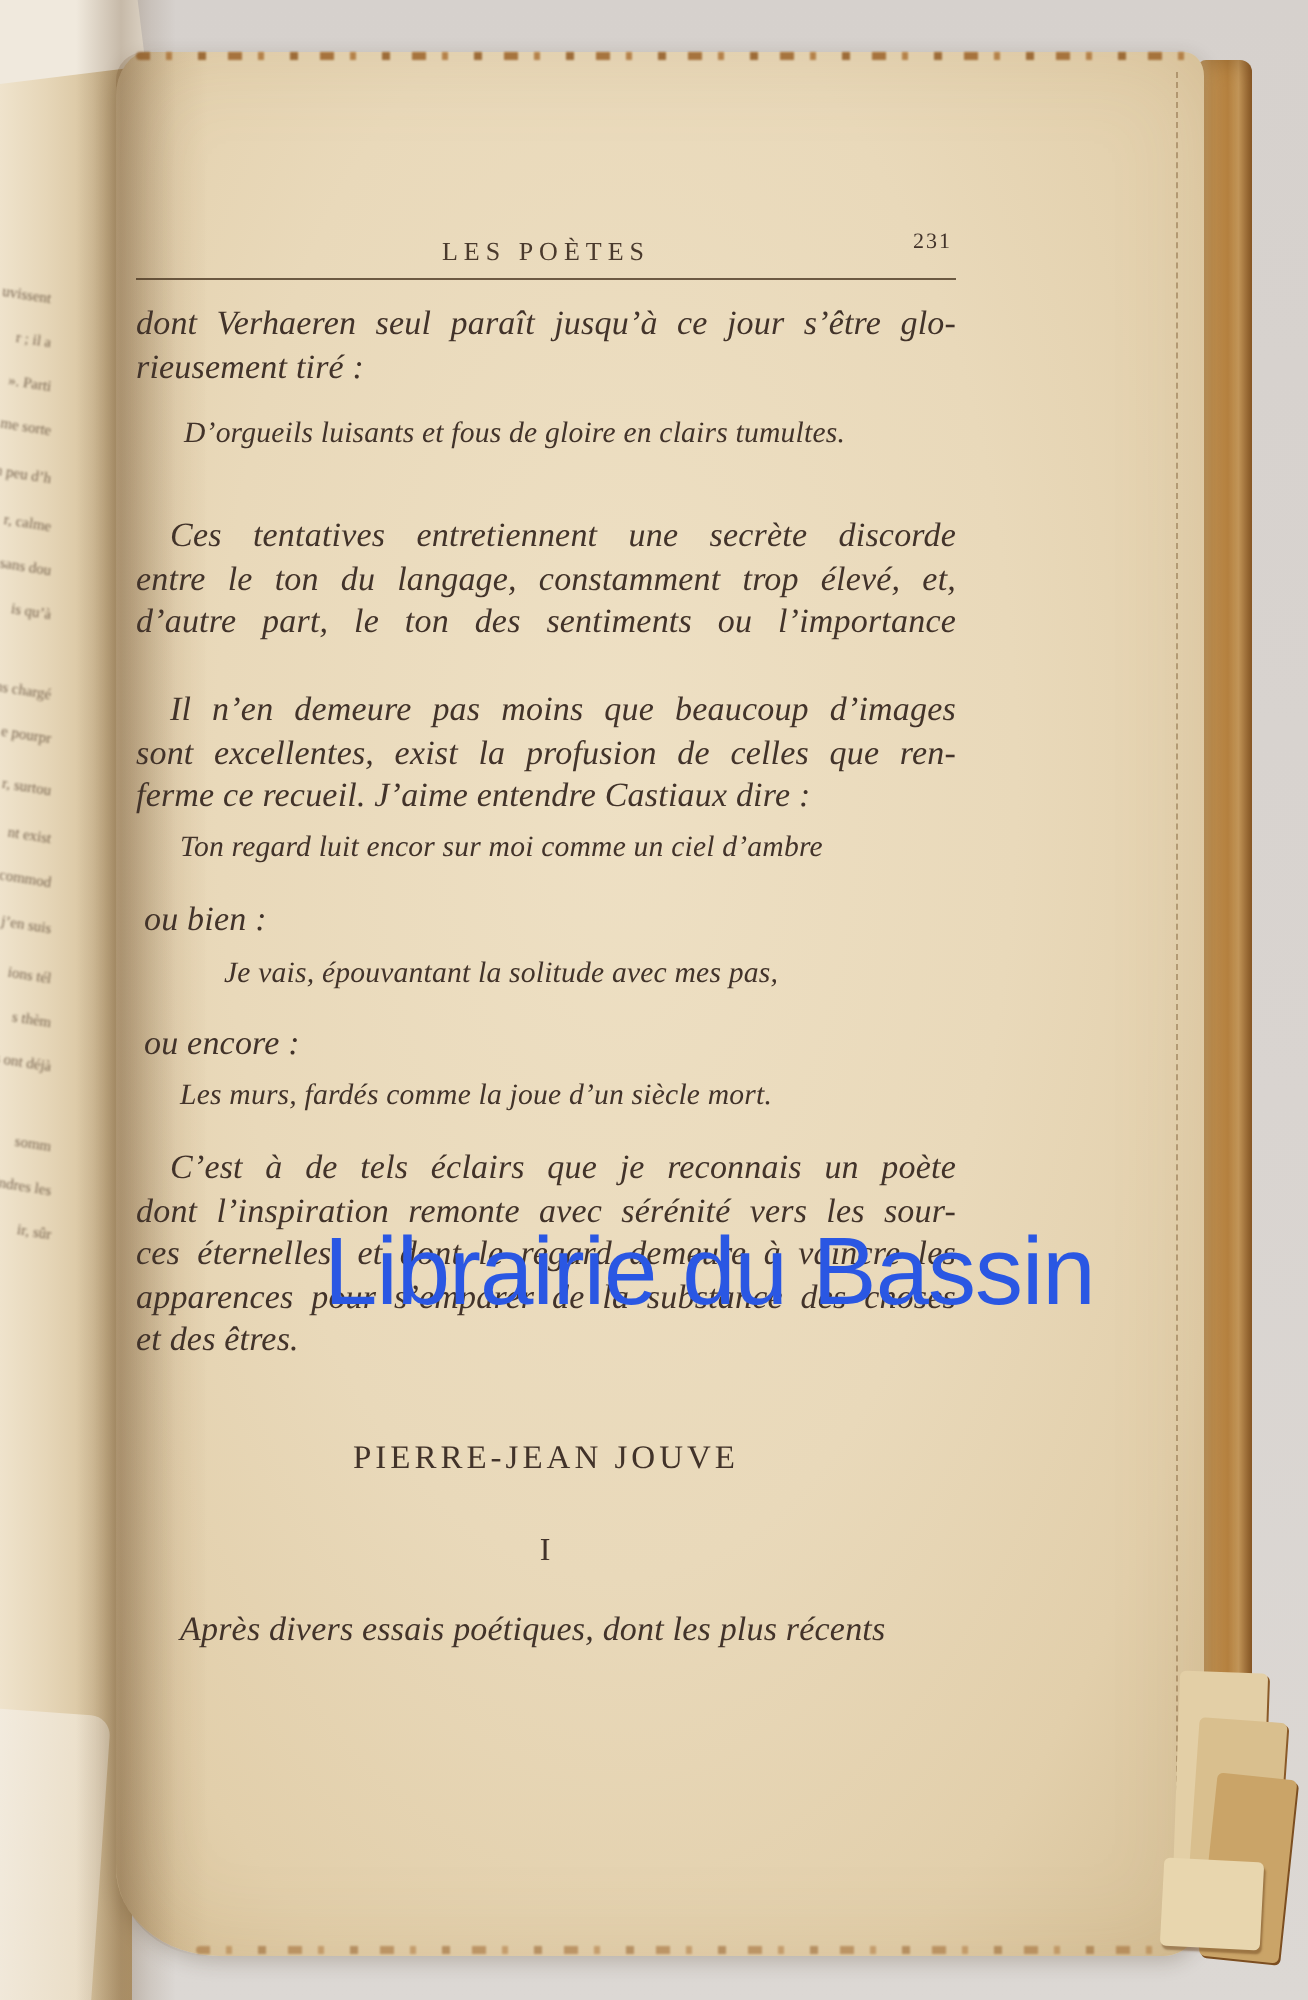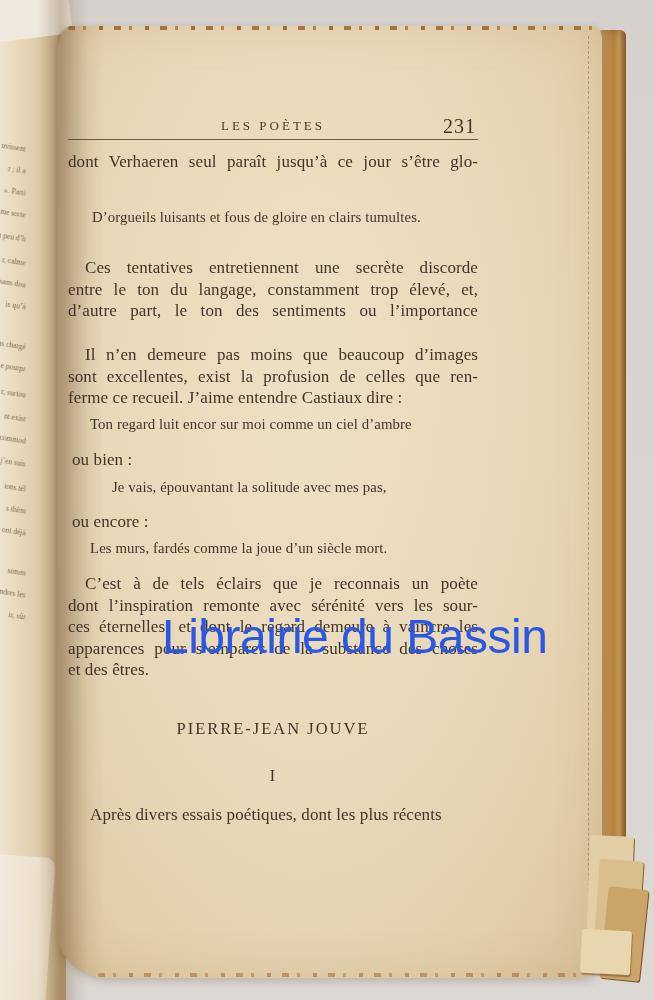--- a/index.html
+++ b/index.html
@@ -66,29 +66,29 @@
   .sc1{ left:588px; top:836px; width:44px; height:120px; background:#e3cfa6; box-shadow:1px 1px 0 #8a5a28; transform:rotate(2deg); }
   .sc2{ left:596px; top:860px; width:44px; height:110px; background:#d9bf8e; box-shadow:1px 1px 0 #8a5a28; transform:rotate(4deg); }
   .sc3{ left:604px; top:888px; width:40px; height:92px; background:#caa468; box-shadow:1px 1px 0 #7c4e20; transform:rotate(6deg); }
   .sc4{ left:581px; top:930px; width:50px; height:44px; background:#e8d6ae; box-shadow:1px 2px 1px rgba(110,70,30,.5); transform:rotate(3deg); }
   
   .content{
     position:absolute; left:68px; top:118px; width:410px; height:750px; z-index:5;
     color:#42332a; font-size:17px; letter-spacing:.1px;
   }
   .block{ position:absolute; left:0; width:410px; }
-  .ln{ line-height:21.6px; }
+  .ln{ line-height:21.6px;font-style:italic; }
   .j{ text-align:justify; text-align-last:justify; }
   .indent{ padding-left:17px; }
   .verse{ font-size:14.8px; line-height:19px; letter-spacing:.1px; }
   .header-row{ position:absolute; top:0; left:0; width:410px; height:16px; }
   .running-title{
     display:block; text-align:center; font-size:13px; letter-spacing:3px; color:#4a3a2d;
   }
-  .page-number{ position:absolute; right:2px; top:-3px; font-size:20px; letter-spacing:1px; }
+  .page-number{ position:absolute; right:2px; top:-3px; font-size:11px; letter-spacing:1px; }
   .rule{ position:absolute; top:21px; left:0; width:410px; border-top:1.6px solid rgba(72,52,32,.78); filter:blur(.2px); }
   .section-title{ text-align:center; font-size:16.5px; letter-spacing:2px; }
   .section-number{ text-align:center; font-size:16px; letter-spacing:1px; }
   
   .watermark{
     position:absolute; left:162px; top:609px; z-index:8;
     font-family:"Liberation Sans", sans-serif;
     font-size:48px; color:#2a57e3; letter-spacing:-0.5px; white-space:nowrap;
   }
 </style>
@@ -141,20 +141,21 @@
   <div class="content">
 
     <div class="header-row">
       <span class="running-title">LES POÈTES</span>
       <span class="page-number">231</span>
     </div>
     <div class="rule"></div>
 
     <div class="block" style="top:33px">
       <div class="ln j">dont Verhaeren seul paraît jusqu’à ce jour s’être glo-</div>
+      <div class="ln">rieusement tiré :</div>
     </div>
 
     <div class="block" style="top:90px; padding-left:24px">
       <div class="ln verse">D’orgueils luisants et fous de gloire en clairs tumultes.</div>
     </div>
 
     <div class="block" style="top:139px">
       <div class="ln j indent">Ces tentatives entretiennent une secrète discorde</div>
       <div class="ln j">entre le ton du langage, constamment trop élevé, et,</div>
       <div class="ln j">d’autre part, le ton des sentiments ou l’importance</div>

